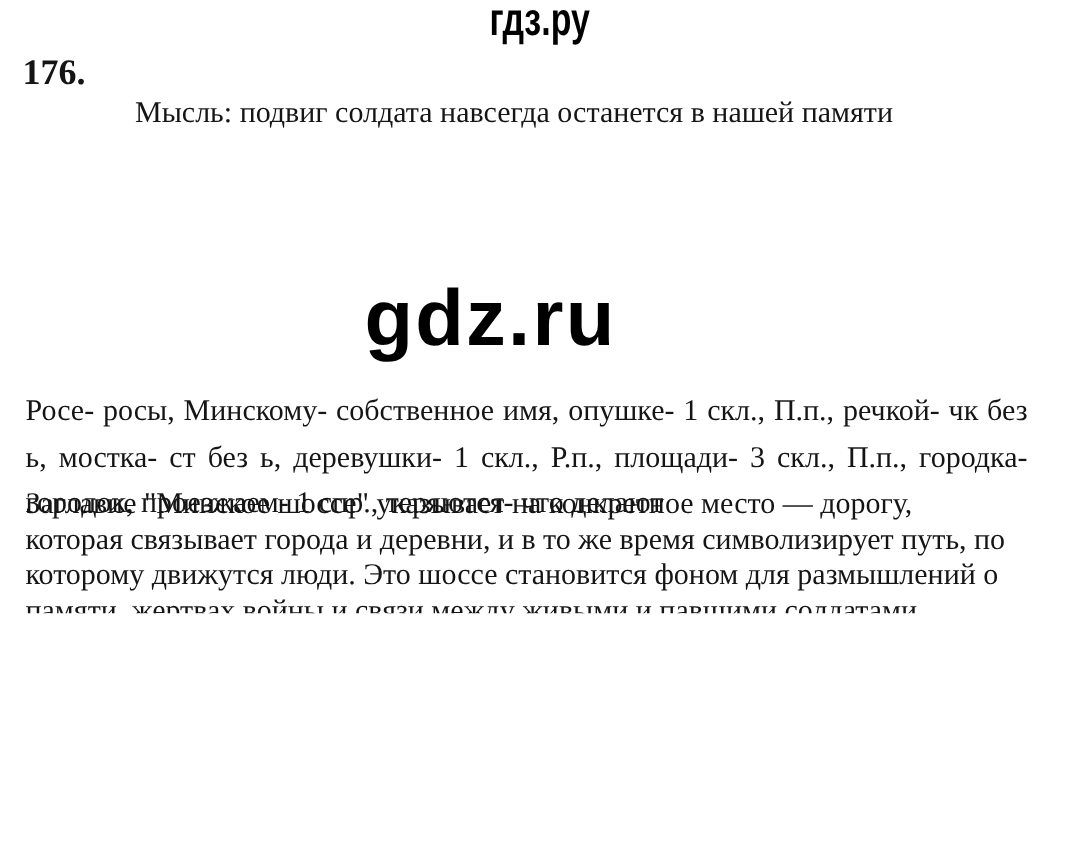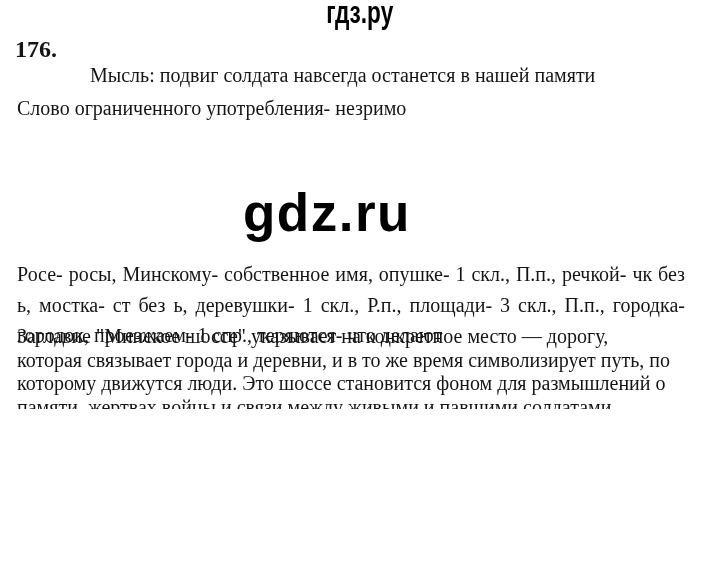--- a/index.html
+++ b/index.html
@@ -122,21 +122,20 @@
 <div class="page">
 
   <div class="site-logo">
     <span class="condensed">гдз.ру</span>
   </div>
 
   <div class="exercise-number">176.</div>
 
   <div class="thought-line">Мысль: подвиг солдата навсегда останется в нашей памяти</div>
 
-  <div class="limited-line">Слово ограниченного употребления- незримо</div>
 
 
   <p class="para para-words">Росе- росы, Минскому- собственное имя, опушке- 1 скл., П.п., речкой- чк без ь, мостка- ст без ь, деревушки- 1 скл., Р.п., площади- 3 скл., П.п., городка-городок, проезжаем- 1 спр., теряются- что делают</p>
 
   <div class="para-block">
     <p>Заглавие "Минское шоссе" указывает на конкретное место — дорогу, которая связывает города и деревни, и в то же время символизирует путь, по которому движутся люди. Это шоссе становится фоном для размышлений о памяти, жертвах войны и связи между живыми и павшими солдатами.</p>
   </div>
 
   <div class="wm-center">gdz.ru</div>
 

